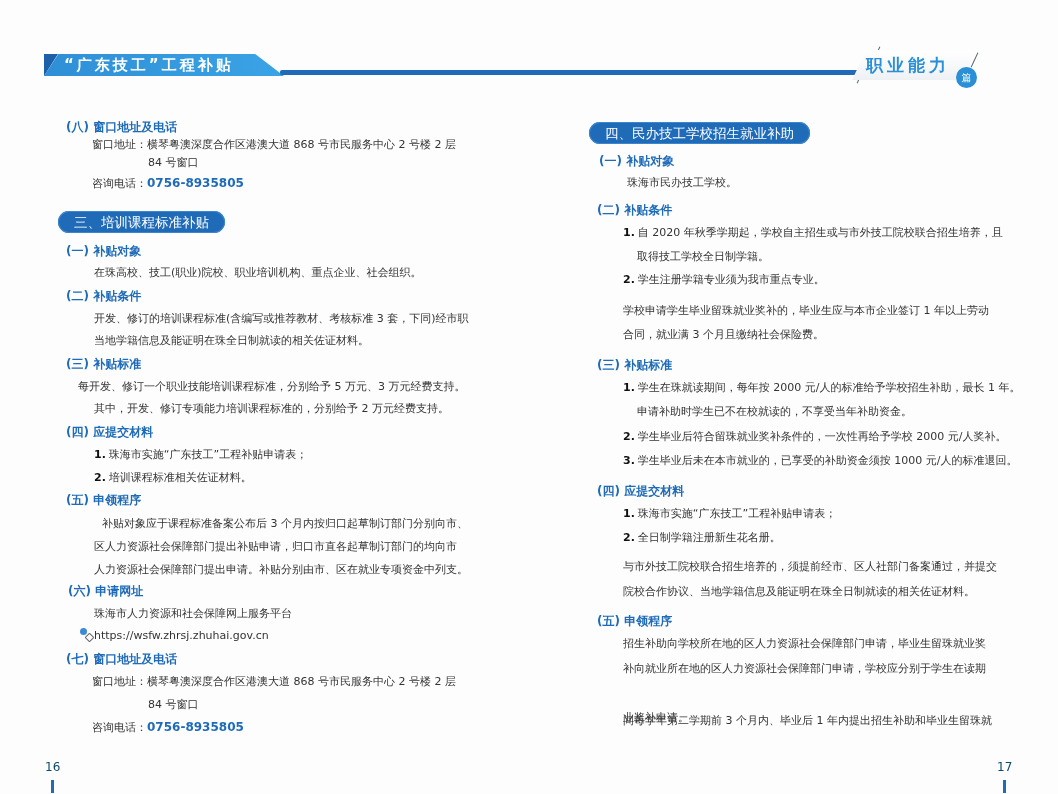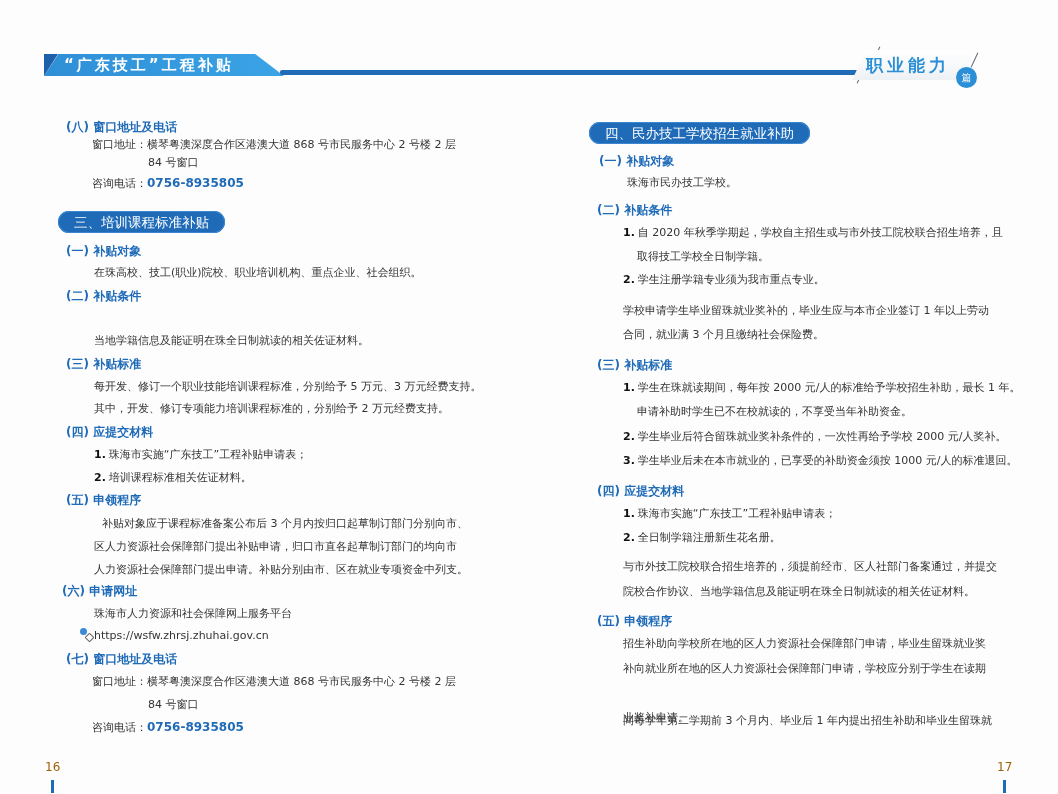--- a/index.html
+++ b/index.html
@@ -56,21 +56,21 @@
   .pill {
     position: absolute; height: 22px; line-height: 22px; padding: 0 16px;
     background: #1f6bb8; color: #ffffff; font-size: 13.5px; border-radius: 11px; white-space: nowrap;
     box-shadow: inset 0 0 0 1px #3b86cf;
   }
 
   .link-icon { display: inline-block; width: 12px; height: 12px; position: relative; margin-right: 2px; vertical-align: -1px; }
   .link-icon::before { content: ""; position: absolute; left: 0; top: 0; width: 7px; height: 7px; border-radius: 50%; background: #3a8ad6; }
   .link-icon::after { content: ""; position: absolute; left: 6px; top: 6px; width: 5px; height: 5px; border: 1px solid #666; border-radius: 1px; transform: rotate(45deg); }
 
-  .pgnum { position: absolute; top: 760px; font-size: 12px; color: #a16207; }
+  .pgnum { position: absolute; top: 760px; font-size: 12px; color: #0c4a6e; }
   .pgbar { position: absolute; top: 780px; width: 3px; height: 13px; background: #1f6bb8; }
 </style>
 </head>
 <body>
 
 <div class="spread">
 
   <div class="hdr-left-tab"></div>
   <div class="hdr-left-tab-dark"></div>
   <div class="hdr-title">“广东技工”工程补贴</div>
@@ -91,40 +91,41 @@
     <div class="p" style="left:92px; top:172px;">
       <span>咨询电话：</span><span class="phone">0756-8935805</span>
     </div>
 
     <div class="pill" style="left:58px; top:211px;">三、培训课程标准补贴</div>
 
     <div class="h2" style="left:66px; top:242px;">(一) 补贴对象</div>
     <div class="p" style="left:94px; top:262px;">在珠高校、技工(职业)院校、职业培训机构、重点企业、社会组织。</div>
 
     <div class="h2" style="left:66px; top:287px;">(二) 补贴条件</div>
+    <div class="p" style="left:94px; top:308px;">开发、修订的培训课程标准(含编写或推荐教材、考核标准 3 套，下同)经市职</div>
     <div class="p" style="left:94px; top:330px;">当地学籍信息及能证明在珠全日制就读的相关佐证材料。</div>
 
     <div class="h2" style="left:66px; top:355px;">(三) 补贴标准</div>
-    <div class="p" style="left:94px; top:376px;">每开发、修订一个职业技能培训课程标准，分别给予 5 万元、3 万元经费支持。</div>
+    <div class="p" style="left:78px; top:376px;">每开发、修订一个职业技能培训课程标准，分别给予 5 万元、3 万元经费支持。</div>
     <div class="p" style="left:94px; top:398px;">其中，开发、修订专项能力培训课程标准的，分别给予 2 万元经费支持。</div>
 
     <div class="h2" style="left:66px; top:423px;">(四) 应提交材料</div>
     <div class="p" style="left:94px; top:444px;">
       <span class="num">1.</span><span>珠海市实施“广东技工”工程补贴申请表；</span>
     </div>
     <div class="p" style="left:94px; top:467px;">
       <span class="num">2.</span><span>培训课程标准相关佐证材料。</span>
     </div>
 
     <div class="h2" style="left:66px; top:491px;">(五) 申领程序</div>
     <div class="p" style="left:102px; top:513px;">补贴对象应于课程标准备案公布后 3 个月内按归口起草制订部门分别向市、</div>
     <div class="p" style="left:94px; top:536px;">区人力资源社会保障部门提出补贴申请，归口市直各起草制订部门的均向市</div>
     <div class="p" style="left:94px; top:559px;">人力资源社会保障部门提出申请。补贴分别由市、区在就业专项资金中列支。</div>
 
-    <div class="h2" style="left:62px; top:582px;">(六) 申请网址</div>
+    <div class="h2" style="left:68px; top:582px;">(六) 申请网址</div>
     <div class="p" style="left:94px; top:603px;">珠海市人力资源和社会保障网上服务平台</div>
     <div class="p" style="left:80px; top:625px;text-align:center;">
       <span class="link-icon"></span><span>https://wsfw.zhrsj.zhuhai.gov.cn</span>
     </div>
 
     <div class="h2" style="left:66px; top:650px;">(七) 窗口地址及电话</div>
     <div class="p" style="left:92px; top:671px;">
       <span>窗口地址：</span><span>横琴粤澳深度合作区港澳大道 868 号市民服务中心 2 号楼 2 层</span>
     </div>
     <div class="p" style="left:148px; top:694px;">84 号窗口</div>

